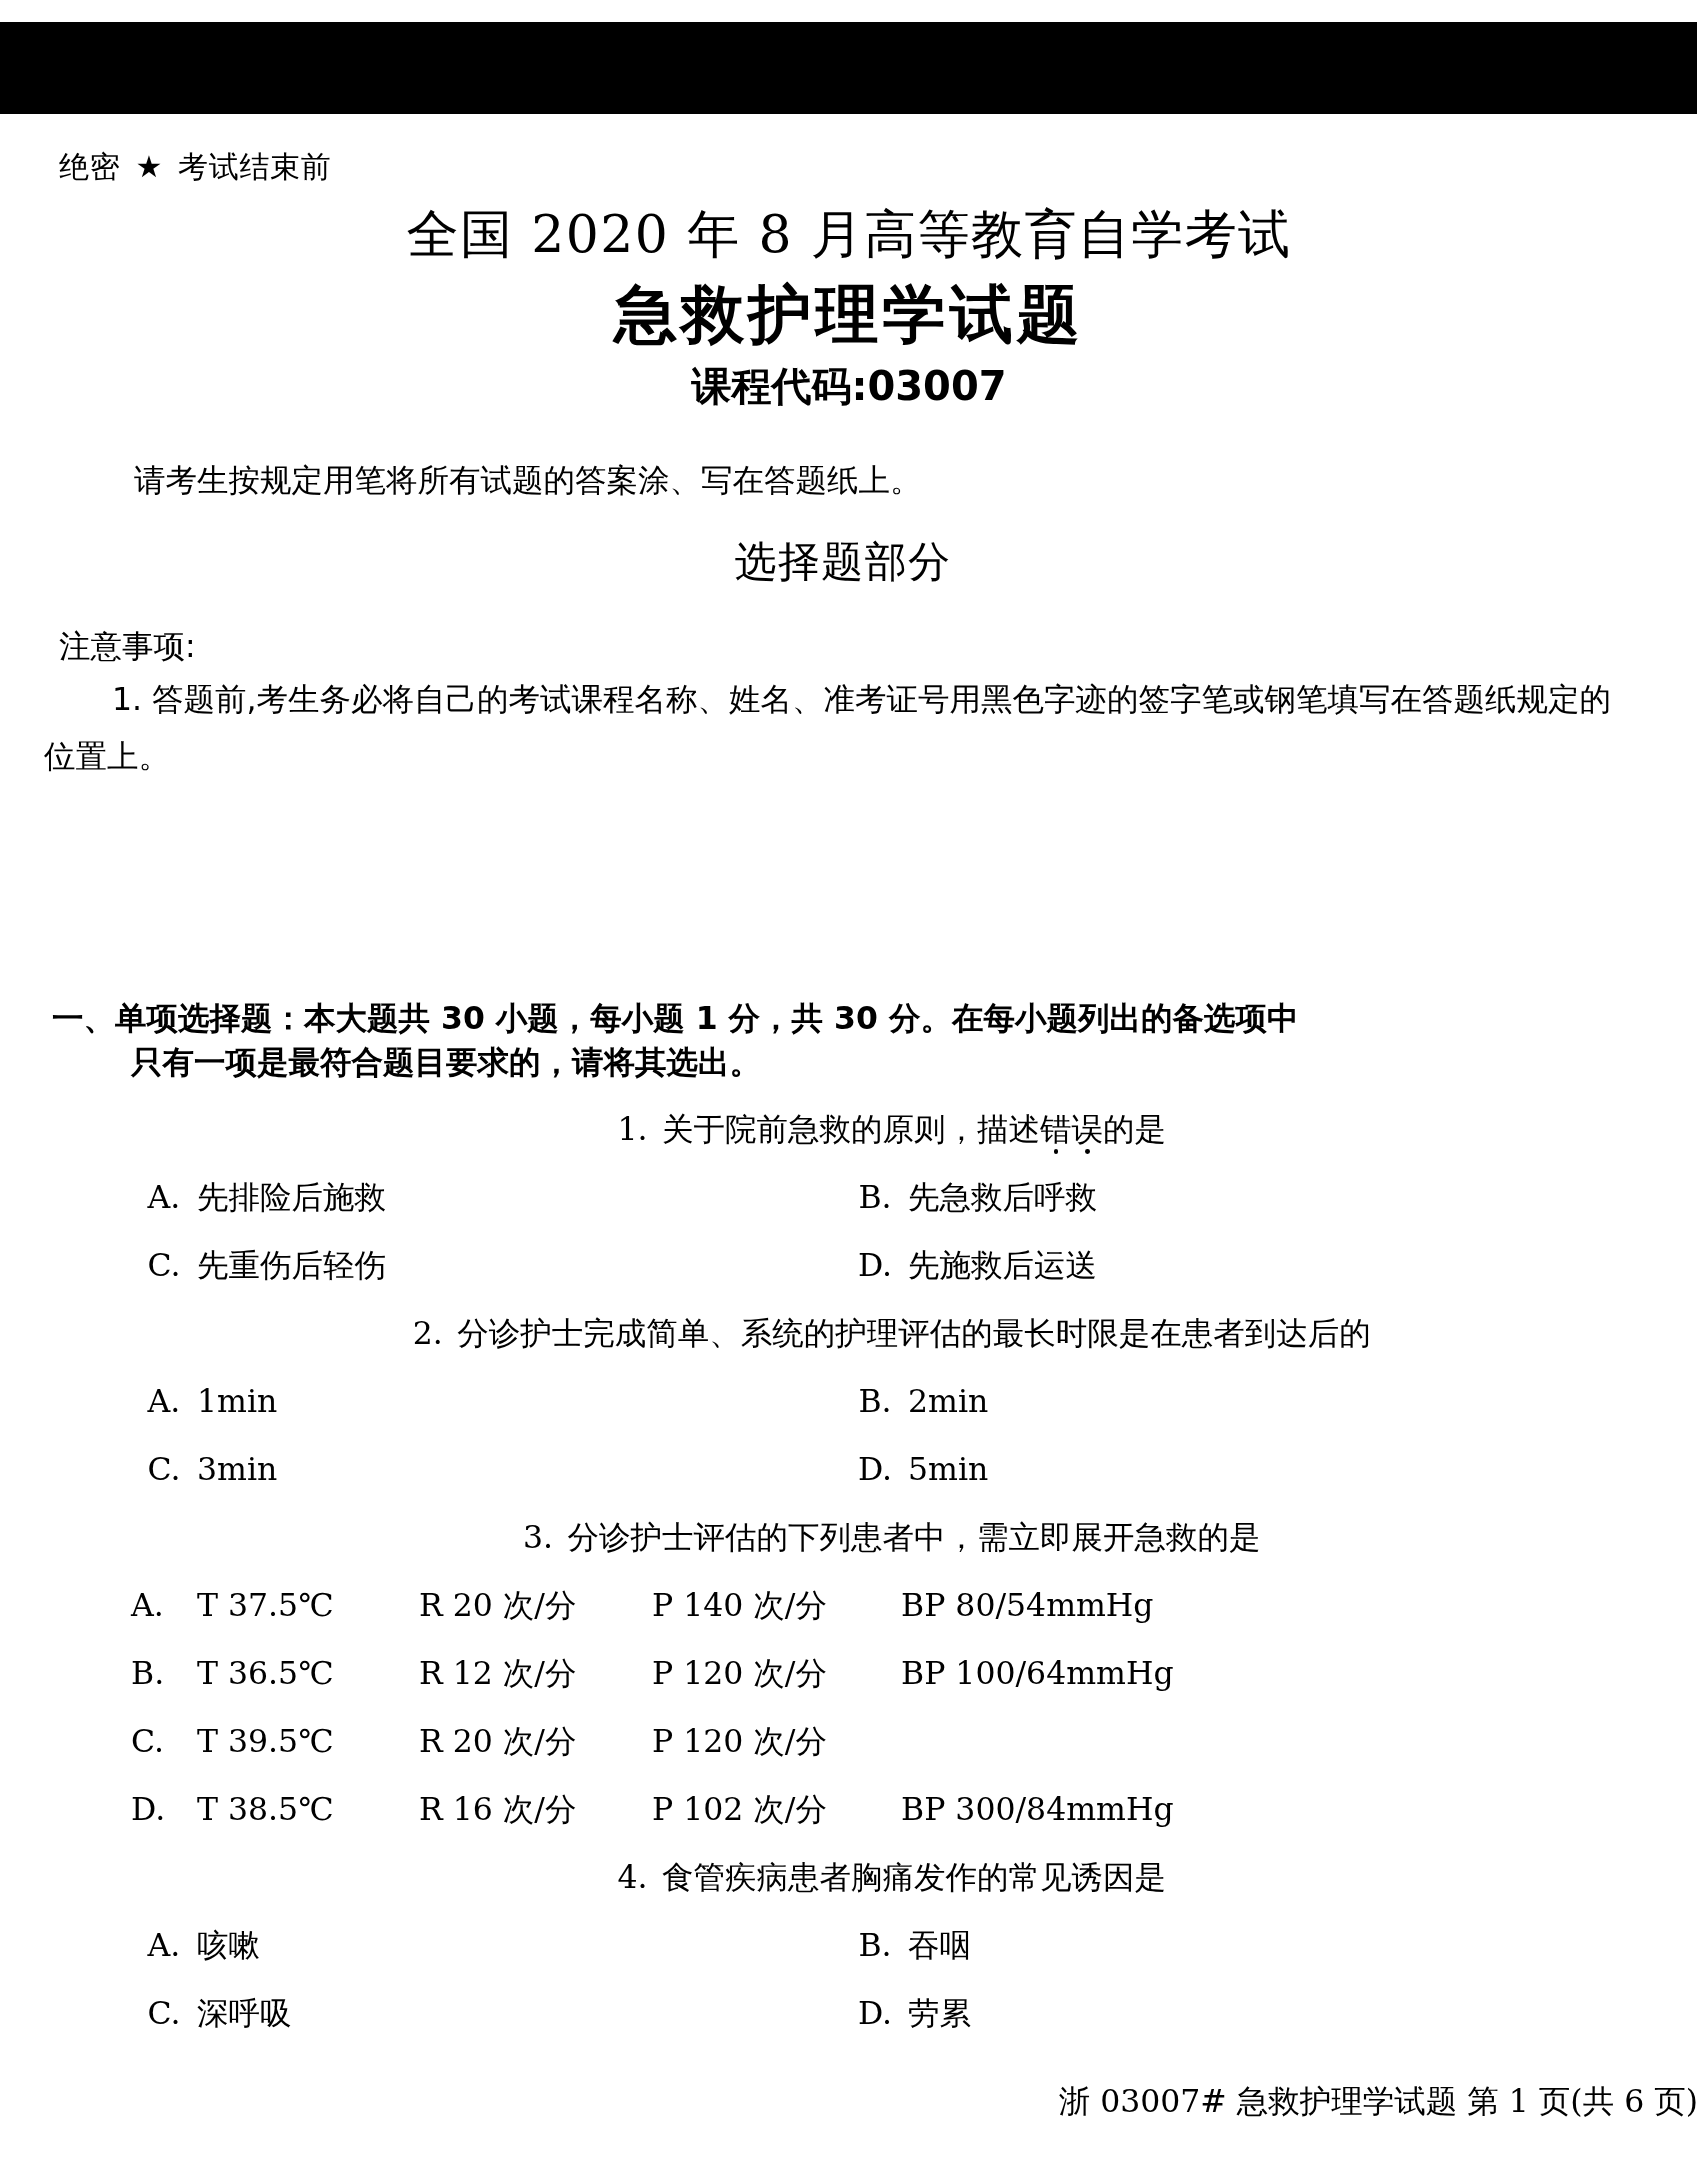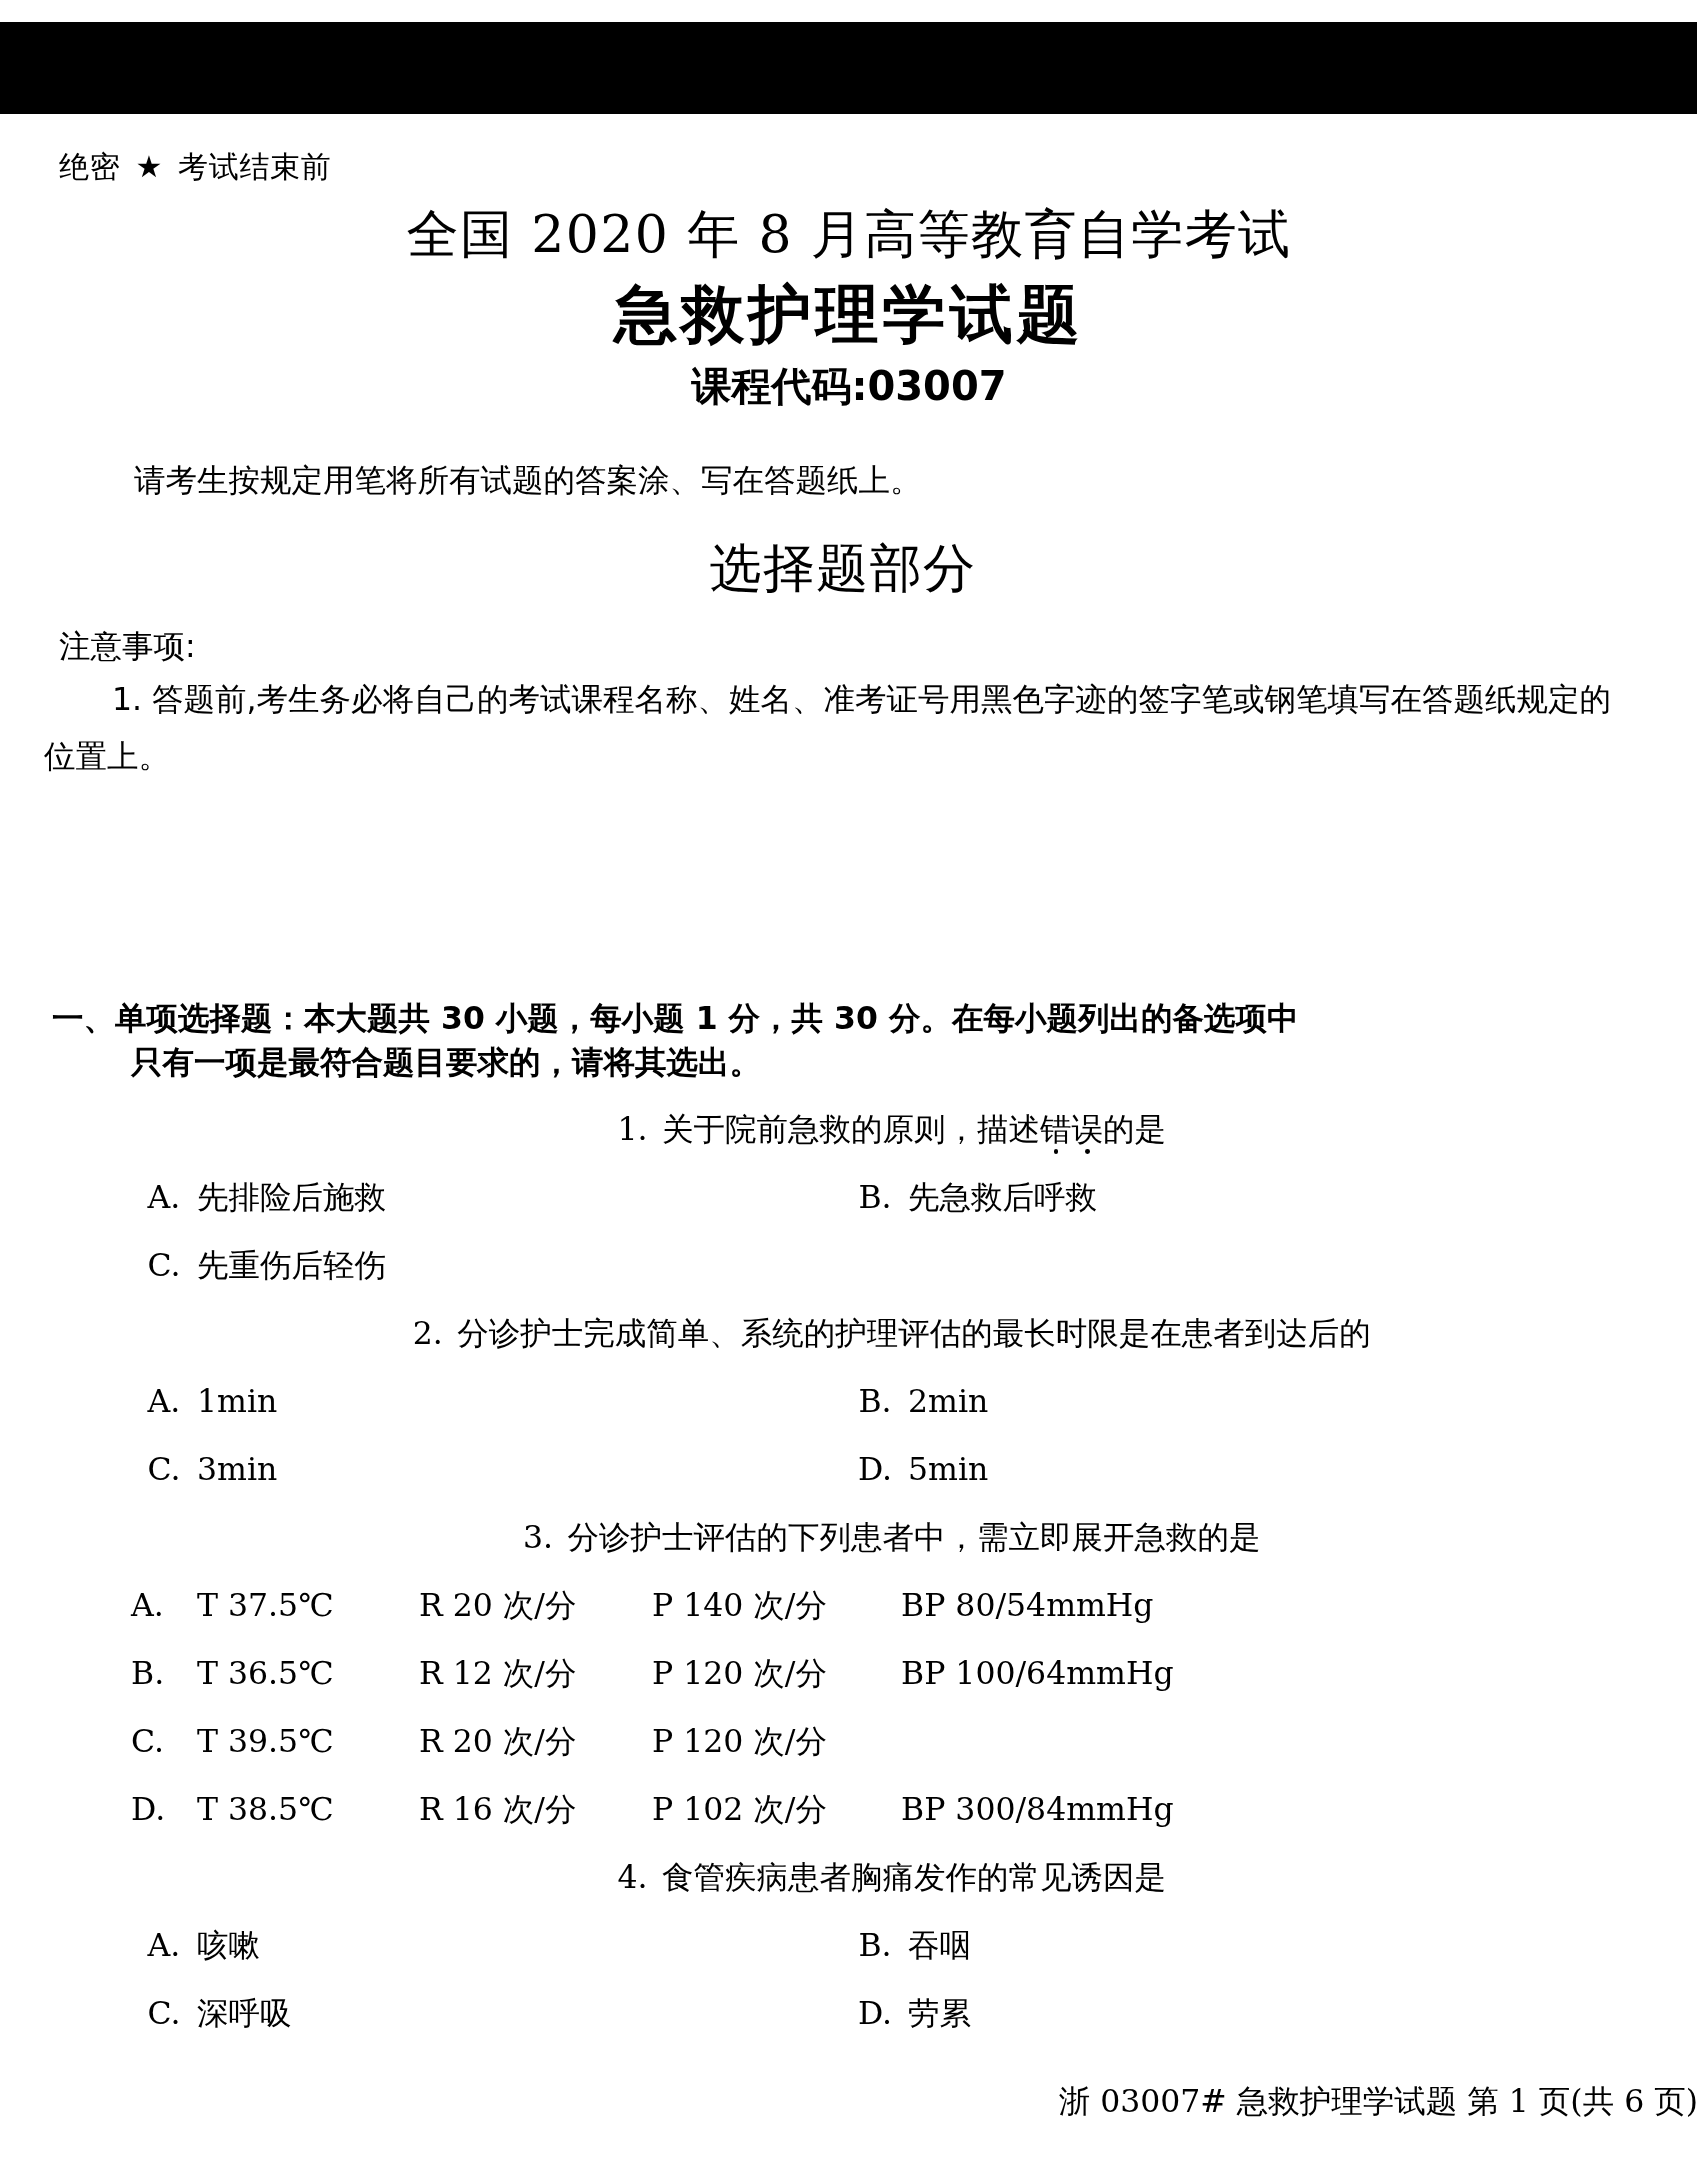--- a/index.html
+++ b/index.html
@@ -49,21 +49,21 @@
       font-size: 40px;
     }
     .instruction {
       left: 134px; top: 460px;
       font-family: "DejaVu Sans", sans-serif;
       font-size: 31.5px;
     }
     .section-part {
       left: 0; width: 1686px; top: 534px; text-align: center;
       font-family: Liberation Mono, monospace;
-      font-size: 52px;
+      font-size: 42px;
       letter-spacing: 1.4px;
     }
     .notes-title {
       left: 59px; top: 626px;
       font-family: "DejaVu Sans", sans-serif;
       font-size: 31.5px;
     }
     .notes {
       position: absolute;
       left: 44px; top: 671px;
@@ -182,20 +182,21 @@
   <div class="question">
     <div class="q-stem">
       <span class="q-num">1.</span><span>关于院前急救的原则，描述</span><span class="emph-dot">错</span><span class="emph-dot">误</span><span>的是</span>
     </div>
     <div class="opt-row">
       <span class="opt opt-left"><span class="letter">A.</span><span>先排险后施救</span></span>
       <span class="opt opt-right"><span class="letter">B.</span><span>先急救后呼救</span></span>
     </div>
     <div class="opt-row">
       <span class="opt opt-left"><span class="letter">C.</span><span>先重伤后轻伤</span></span>
+      <span class="opt opt-right"><span class="letter">D.</span><span>先施救后运送</span></span>
     </div>
   </div>
 
   <div class="question">
     <div class="q-stem">
       <span class="q-num">2.</span><span>分诊护士完成简单、系统的护理评估的最长时限是在患者到达后的</span>
     </div>
     <div class="opt-row">
       <span class="opt opt-left"><span class="letter">A.</span><span class="val-num">1min</span></span>
       <span class="opt opt-right"><span class="letter">B.</span><span class="val-num">2min</span></span>

